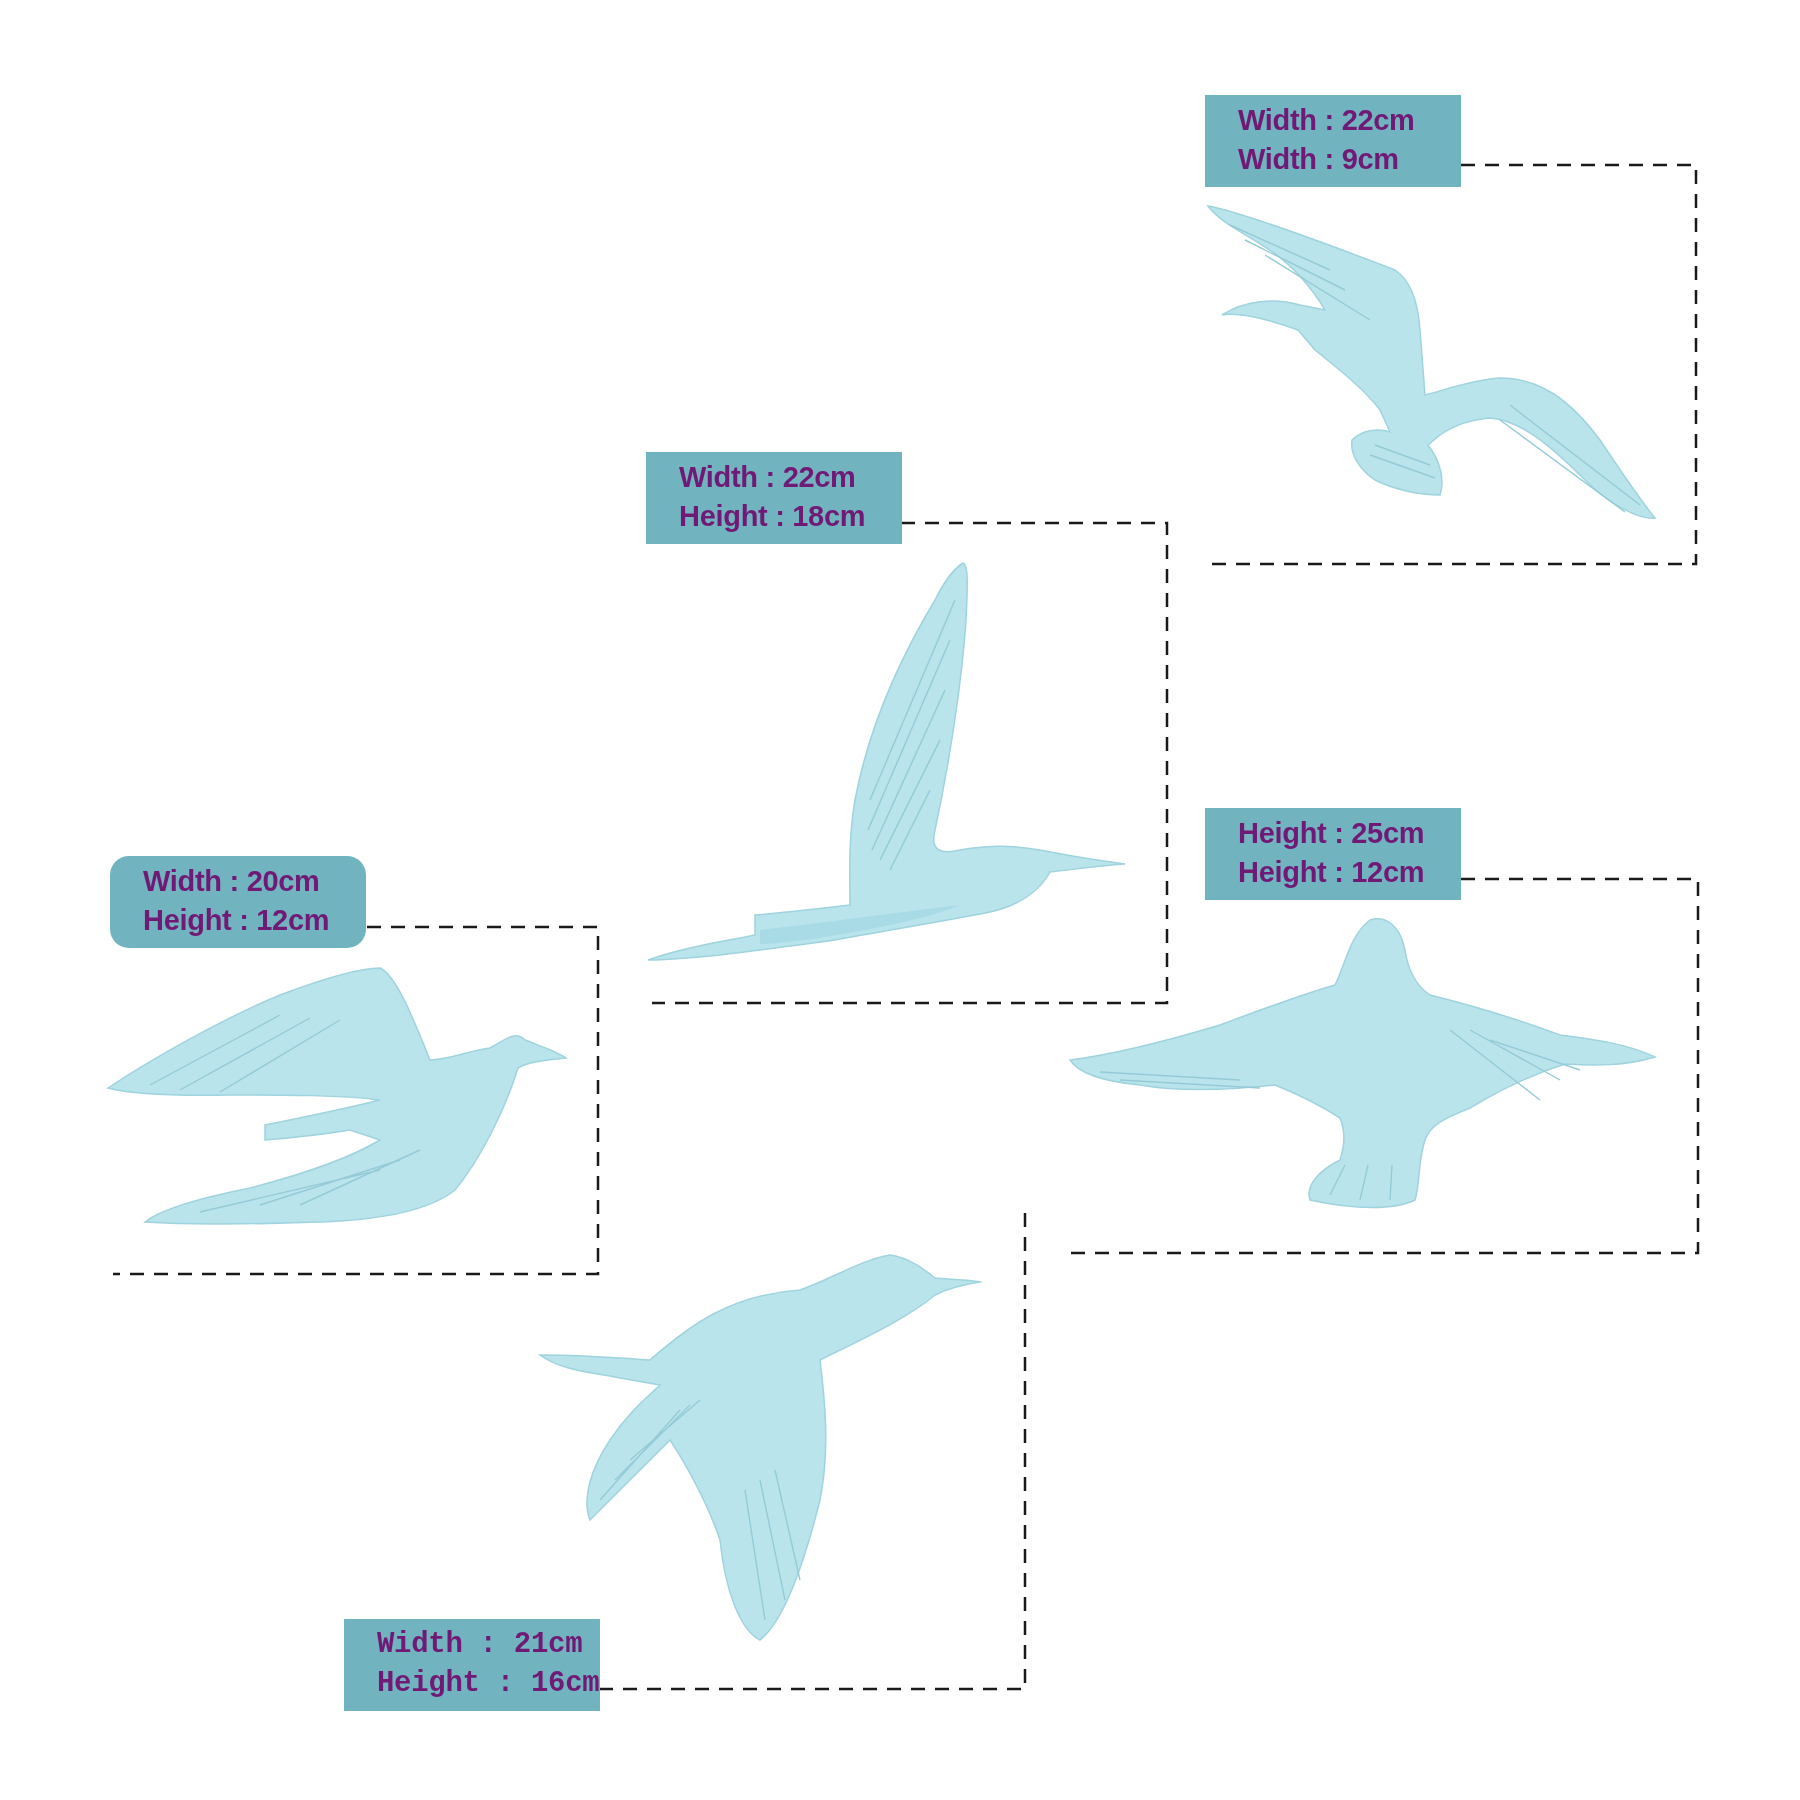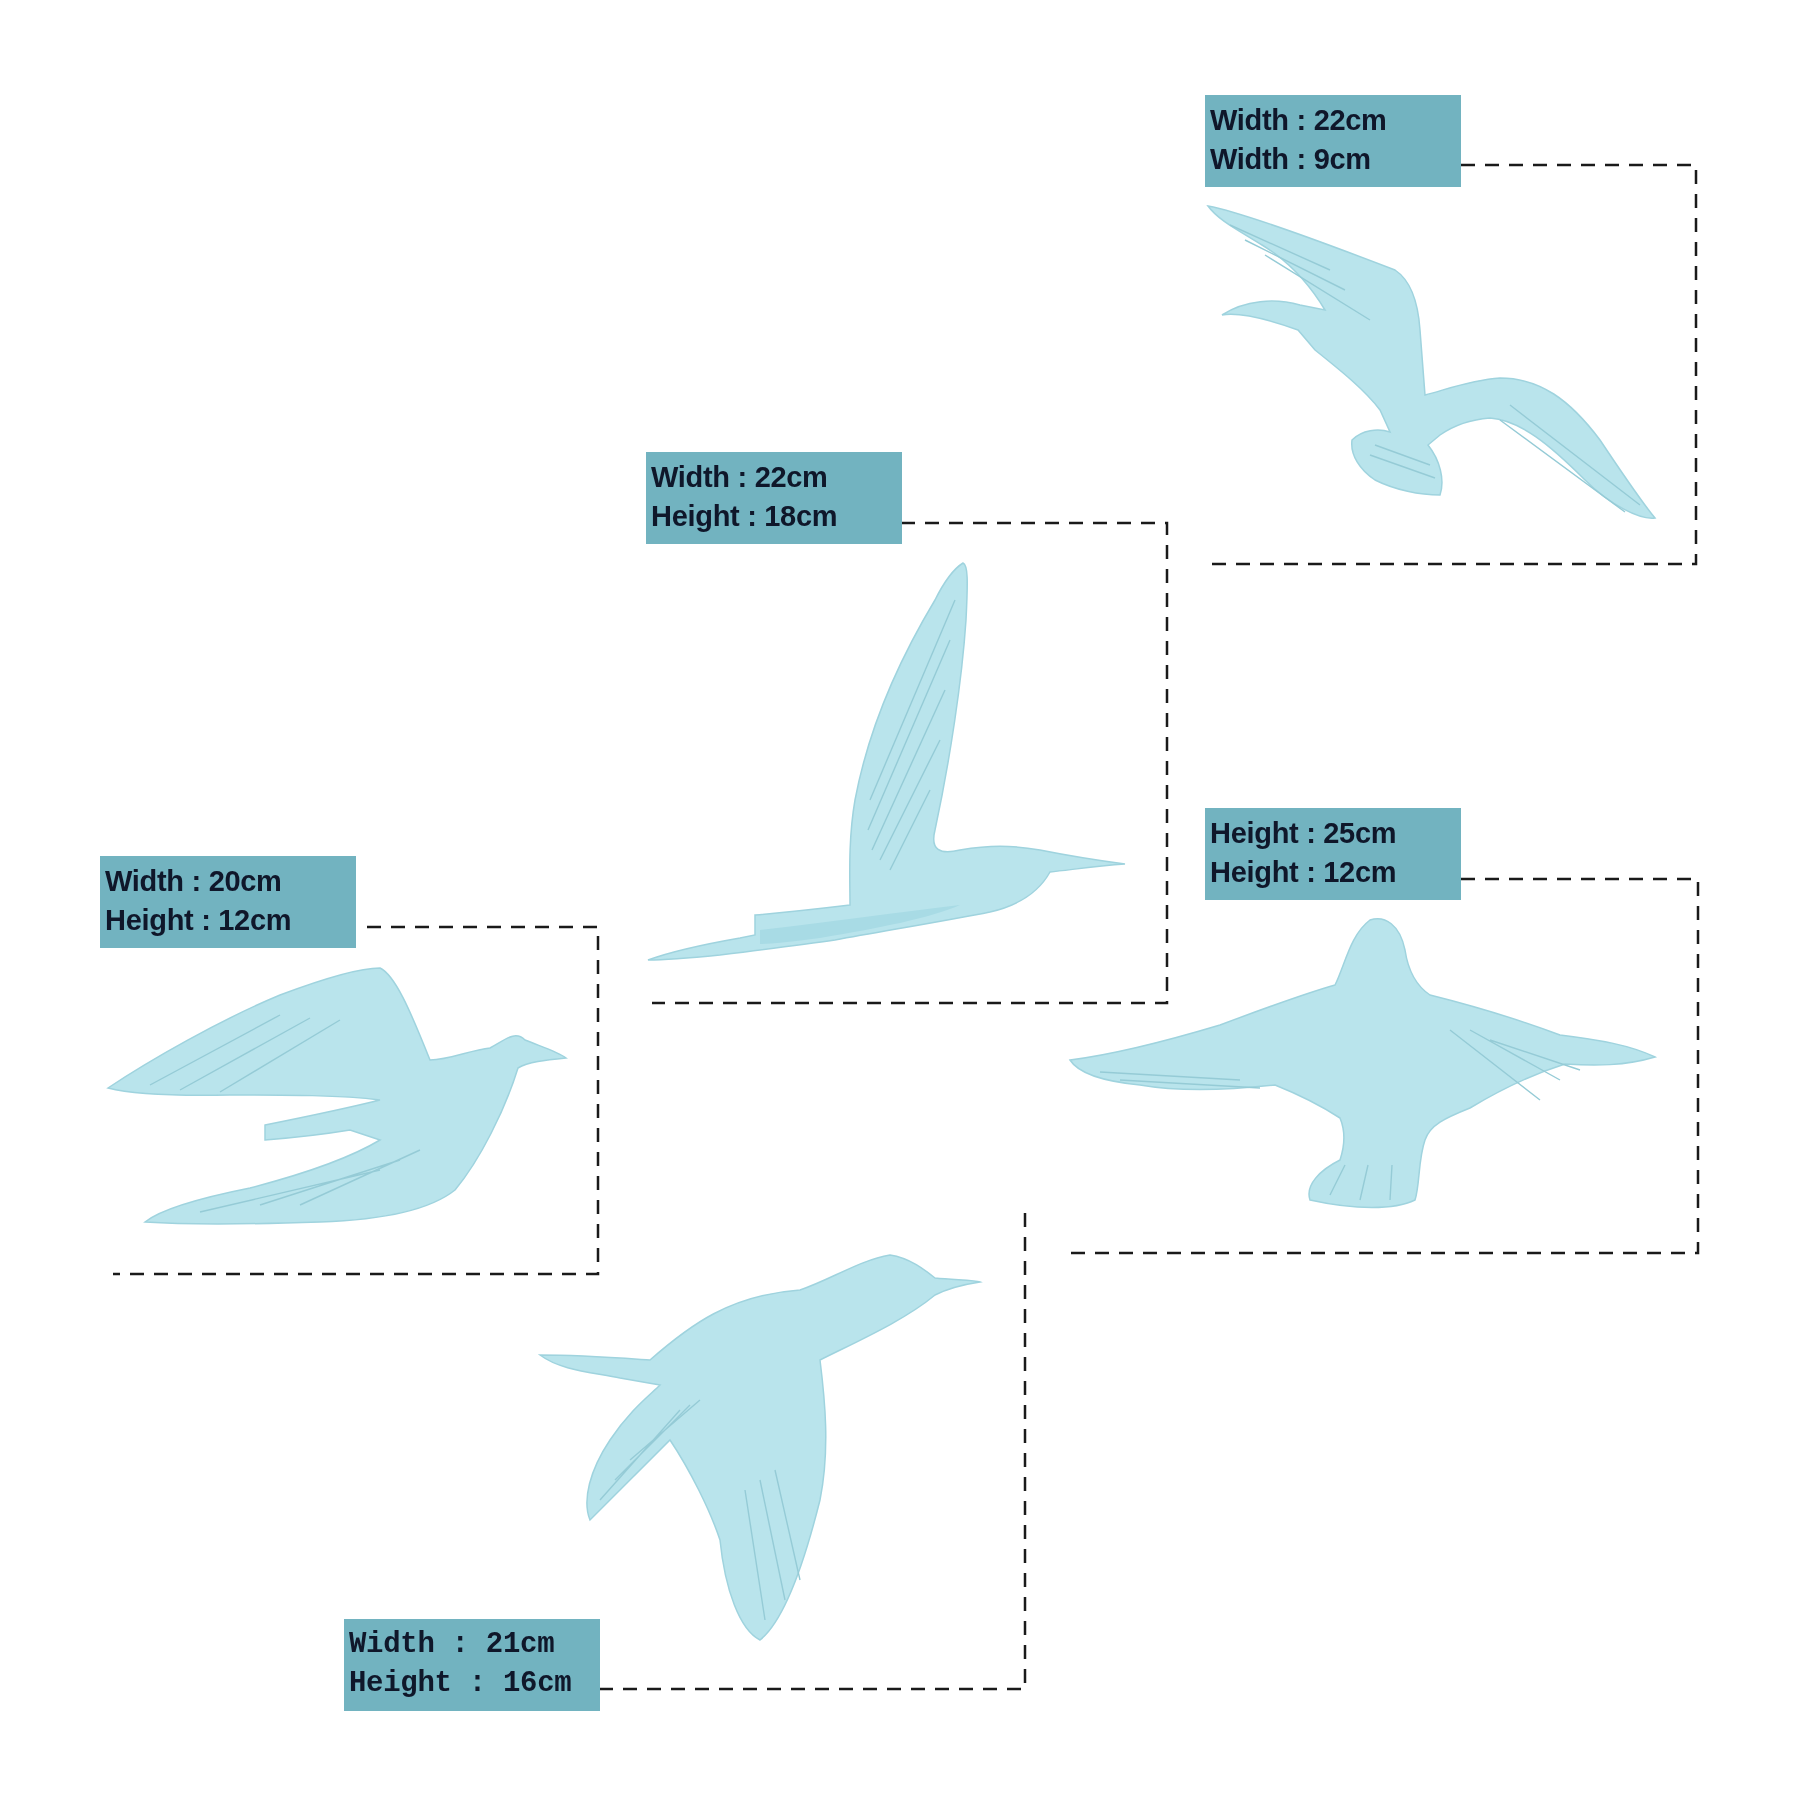--- a/index.html
+++ b/index.html
@@ -1,21 +1,21 @@
 <!DOCTYPE html>
 <html><head>
 <meta charset="utf-8">
 <style>
   html, body { margin: 0; padding: 0; background: #ffffff; }
   body { width: 1800px; height: 1800px; position: relative; overflow: hidden;
          font-family: "Liberation Sans", sans-serif; }
   .label {
-    position: absolute; background: #72b3c0; color: #0f172a;
+    position: absolute; background: #72b3c0; color: #701a75;
     font-weight: bold; font-size: 29px; line-height: 39px;
-    padding: 6px 5px; box-sizing: border-box; width: 256px; height: 92px;
+    padding: 6px 33px; box-sizing: border-box; width: 256px; height: 92px;
     letter-spacing: -0.3px;
   }
   .label span { display: block; white-space: nowrap; }
   svg.overlay { position: absolute; left: 0; top: 0; }
   .dash { fill: none; stroke: #1a1a1a; stroke-width: 2.5; stroke-dasharray: 14 10; }
   .bird { fill: #b9e4ec; stroke: #9fd3de; stroke-width: 1.5; }
   .bird-shade { fill: #a8dbe5; }
   .feather { fill: none; stroke: #95cbd6; stroke-width: 1.4; }
 </style>
 </head>
@@ -57,21 +57,21 @@
 </svg>
 
 <div class="label" style="left:1205px; top:95px;">
   <span>Width : 22cm</span>
   <span>Width : 9cm</span>
 </div>
 <div class="label" style="left:646px; top:452px;">
   <span>Width : 22cm</span>
   <span>Height : 18cm</span>
 </div>
-<div class="label" style="left:100px; top:856px;">
+<div class="label" style="left:110px; top:856px;border-radius:19px;">
   <span>Width : 20cm</span>
   <span>Height : 12cm</span>
 </div>
 <div class="label" style="left:1205px; top:808px;">
   <span>Height : 25cm</span>
   <span>Height : 12cm</span>
 </div>
 <div class="label" style="left:344px; top:1619px;font-family:Liberation Mono, monospace;">
   <span>Width : 21cm</span>
   <span>Height : 16cm</span>

